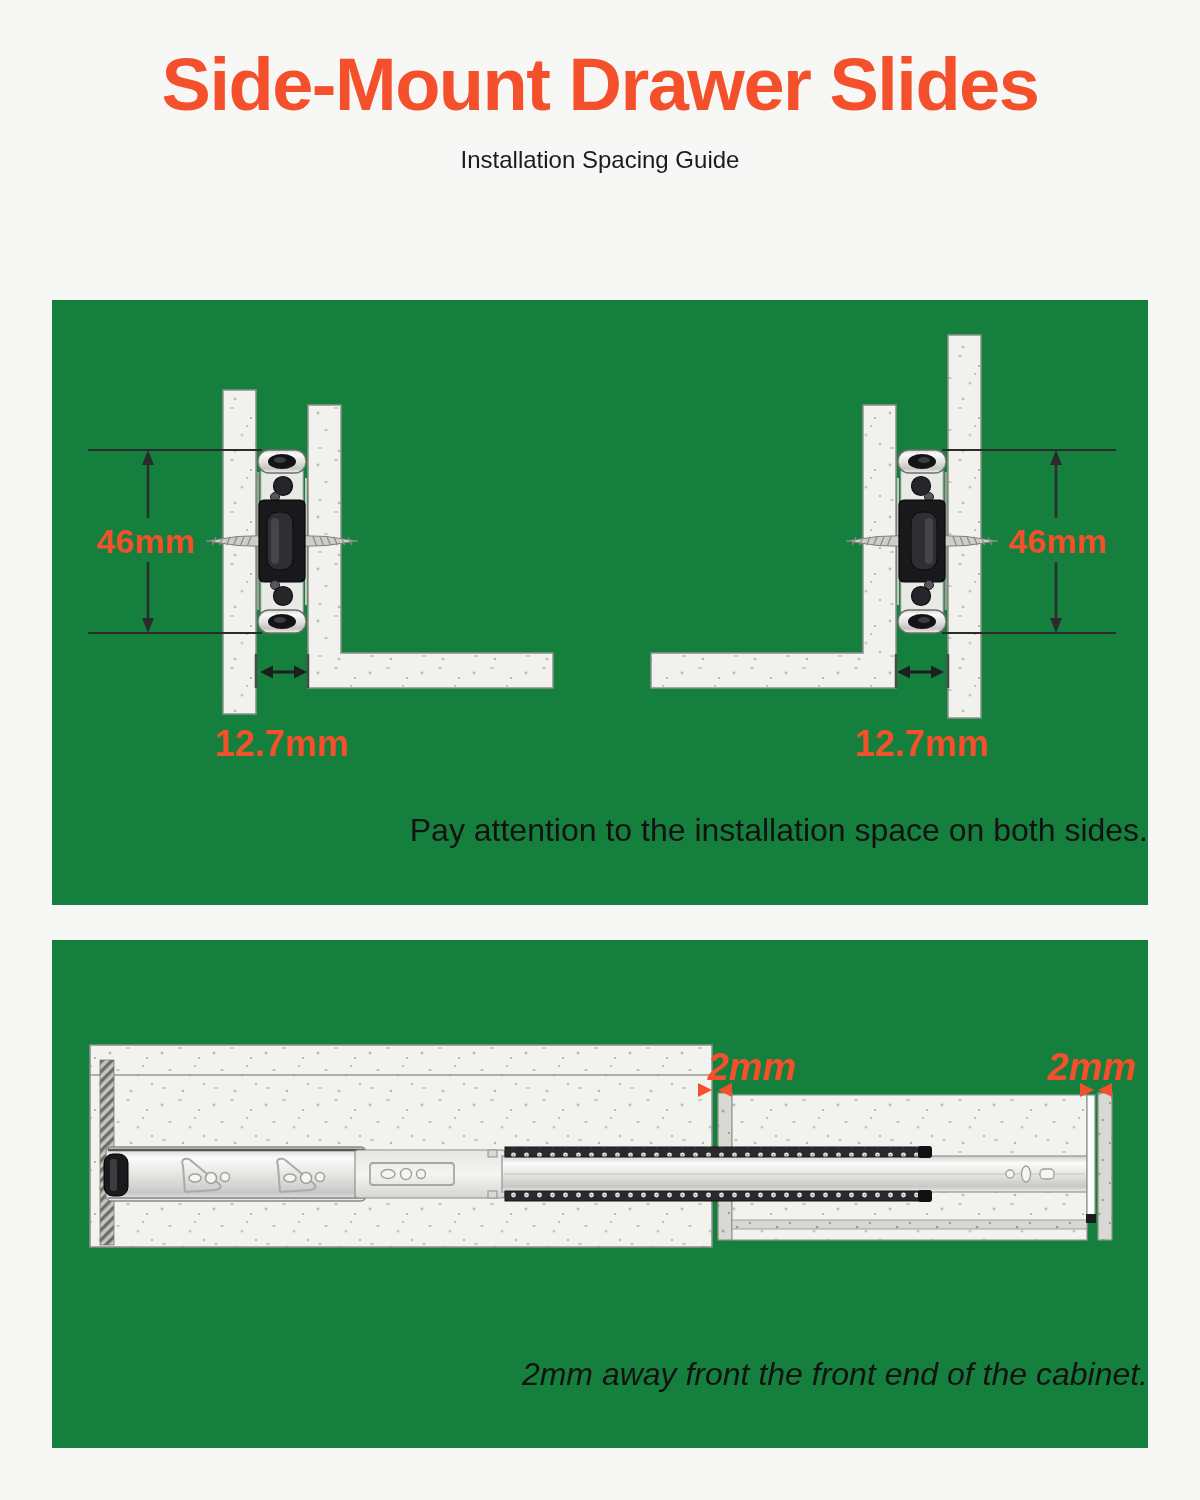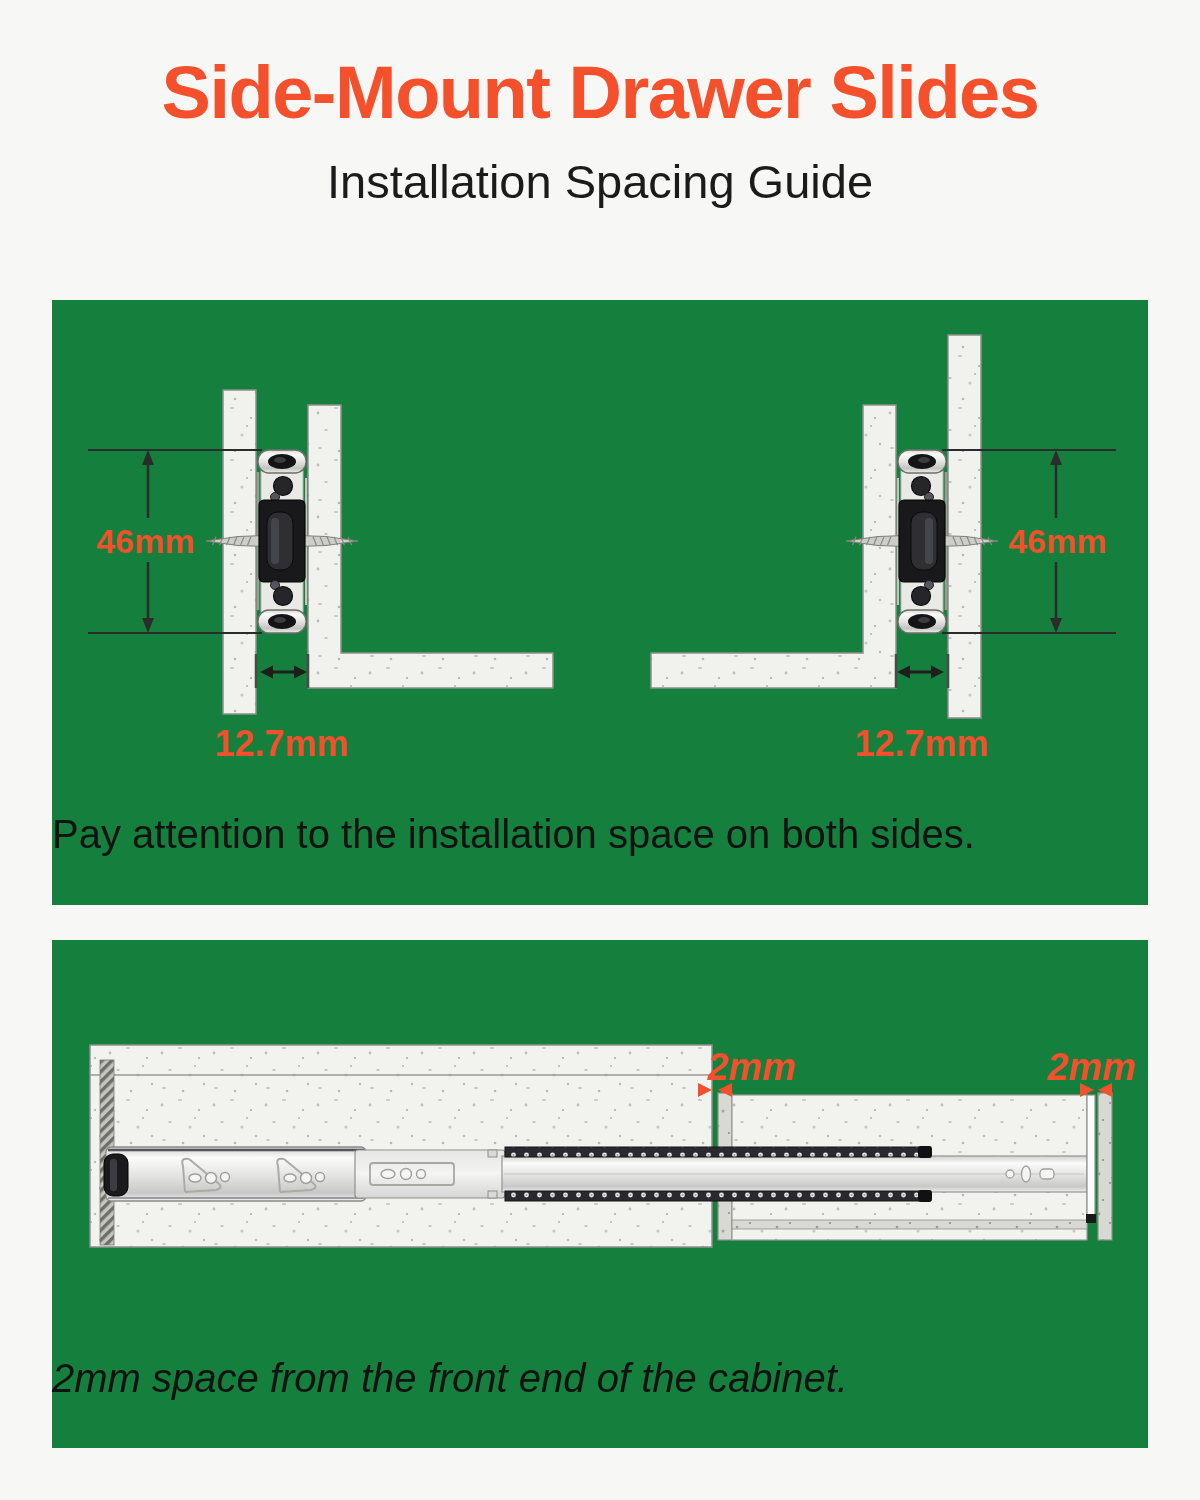--- a/index.html
+++ b/index.html
@@ -4,33 +4,33 @@
 <style>
   html,body{margin:0;padding:0;}
   .page{
     position:relative;width:1200px;height:1500px;
     background:#F7F7F5;overflow:hidden;
     font-family:"Liberation Sans", sans-serif;
   }
   .header{position:absolute;top:46px;left:0;width:1200px;text-align:center;}
   .title{
     font-size:74px;font-weight:700;letter-spacing:-1.5px;
-    color:#F4502B;line-height:1.05;margin:8px;
+    color:#F4502B;line-height:1.05;margin:0;
   }
   .subtitle{
-    font-size:47px;font-weight:400;color:#1B1B1B;margin:22px 0 0 0;
+    font-size:24px;font-weight:400;color:#1B1B1B;margin:22px 0 0 0;
   }
   .panel{
     position:absolute;left:52px;width:1096px;background:#15803d;
   }
   .panel1{top:300px;height:605px;}
   .panel2{top:940px;height:508px;font-style:italic;}
   .caption{
-    position:absolute;left:0;width:100%;text-align:left;
-    font-size:40px;color:#121212;font-weight:400;
+    position:absolute;left:0;width:100%;text-align:right;
+    font-size:32px;color:#121212;font-weight:400;
   }
   .caption-1{top:512px;}
   .caption-2{top:416px;}
   svg{display:block;}
   .dim-label{
     font-family:"Liberation Sans", sans-serif;
     font-weight:700;fill:#F4502B;
   }
 </style>
 </head>
@@ -257,16 +257,16 @@
       </g>
       <g fill="#F4502B">
         <polygon points="1042,150 1028,143 1028,157"></polygon>
         <polygon points="1046,150 1060,143 1060,157"></polygon>
       </g>
 
       <text class="dim-label" x="700" y="140" font-size="38" text-anchor="middle">2mm</text>
       <text class="dim-label" x="1040" y="140" font-size="38" text-anchor="middle">2mm</text>
     </svg>
 
-    <div class="caption caption-2">2mm space from the front end of the cabinet.</div>
+    <div class="caption caption-2">2mm away front the front end of the cabinet.</div>
   </section>
 
 </div>
 
 </body></html>

